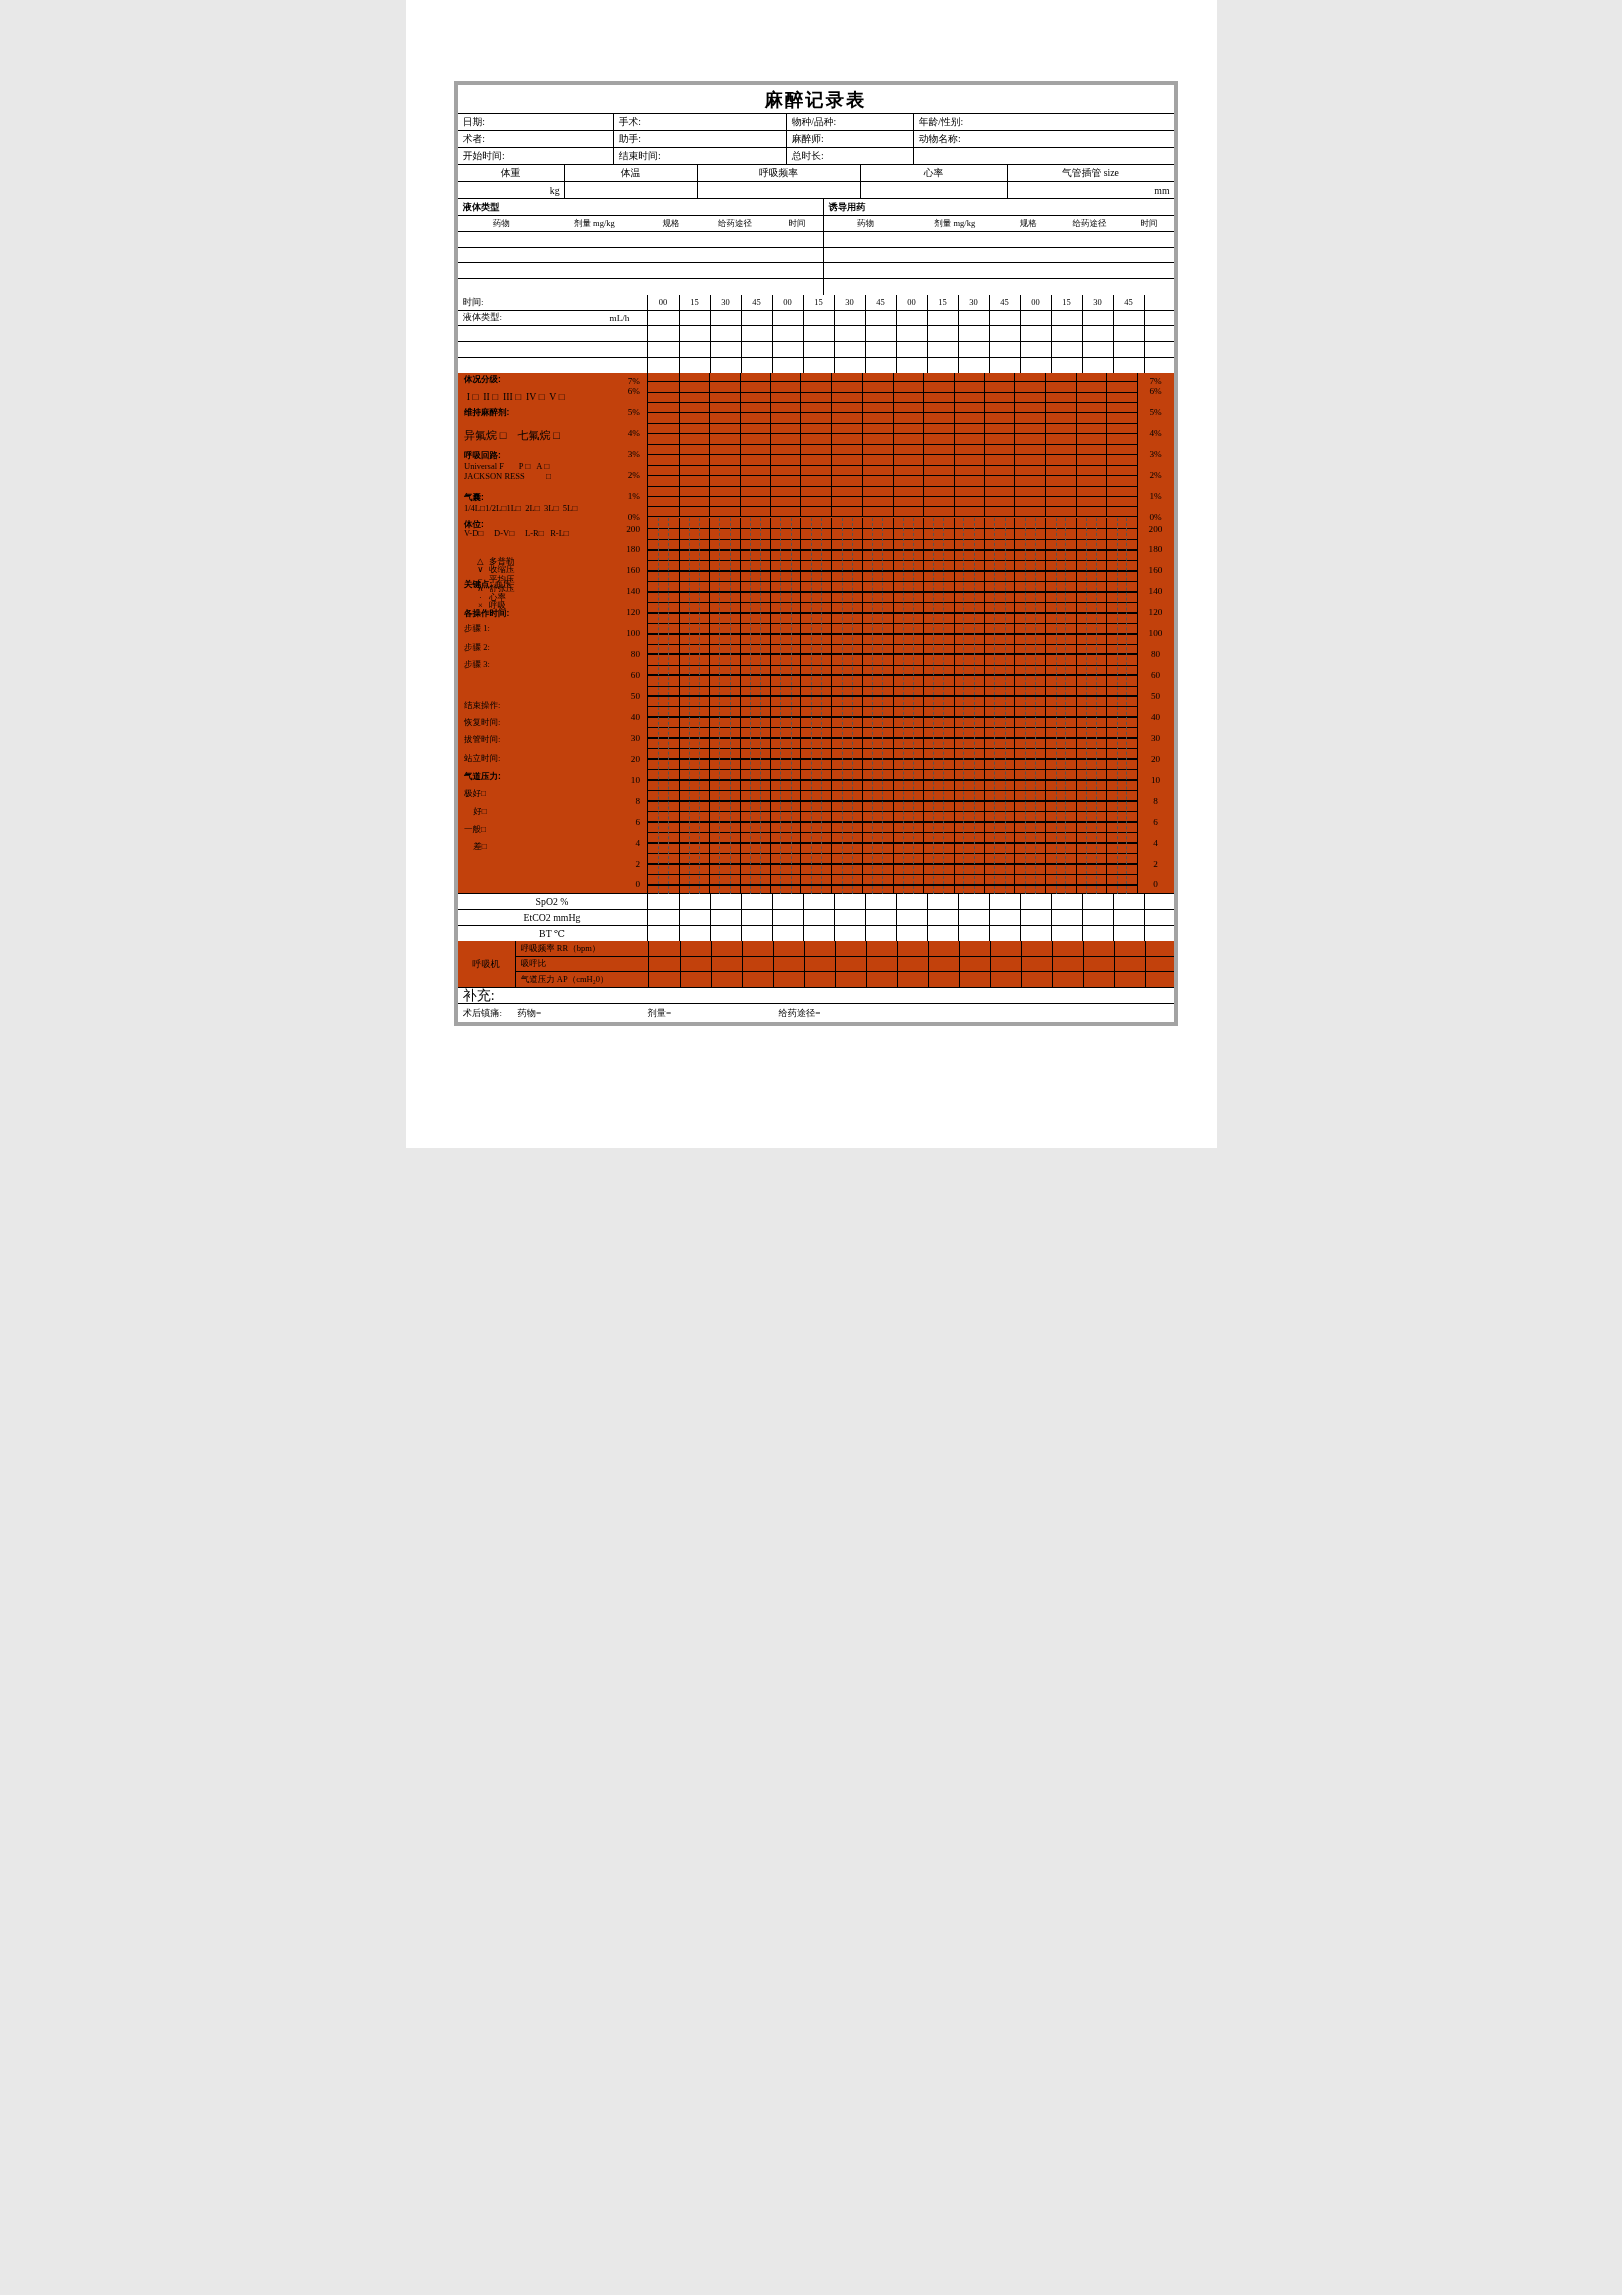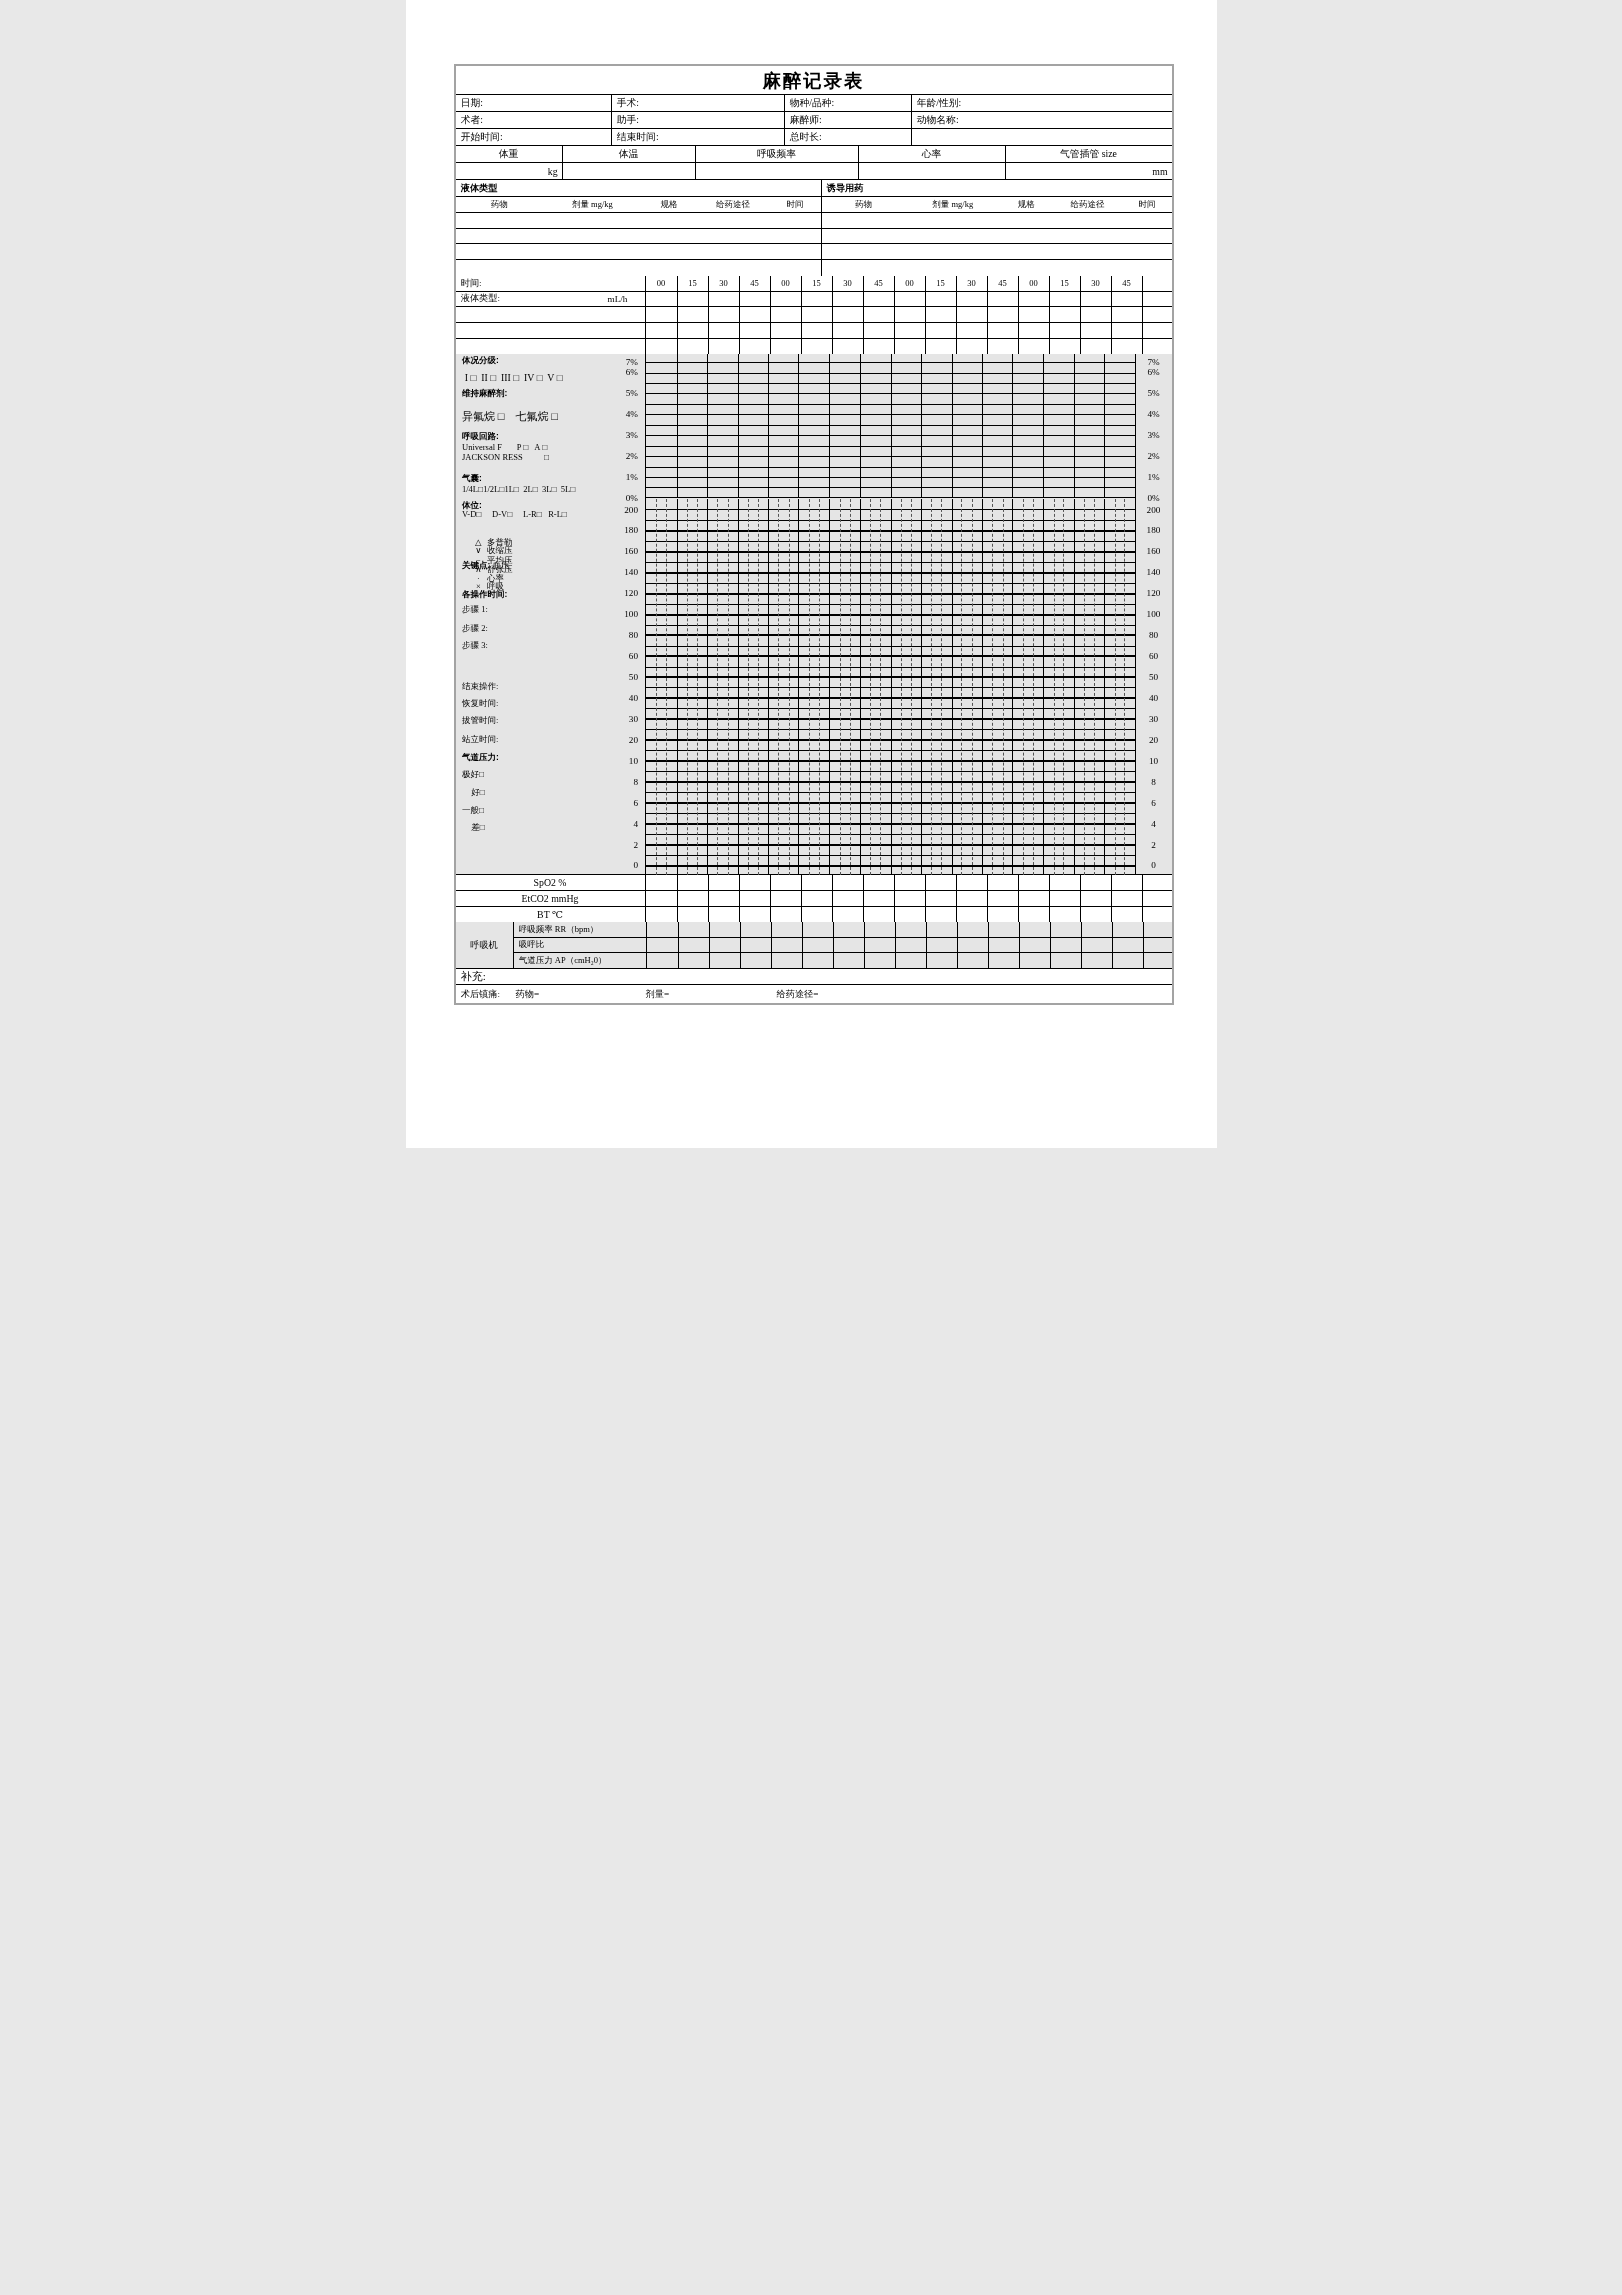--- a/index.html
+++ b/index.html
@@ -1,18 +1,18 @@
 <!DOCTYPE html>
 <html style="font-size:10.5px"><head>
 <meta charset="utf-8">
 <style>
   html,body{margin:0;padding:0;background:#e8e8e8;}
   .sheet{position:relative;width:811px;height:1148px;background:#ffffff;margin:0 auto;
          font-family:"Liberation Serif","DejaVu Serif",serif;color:#000;overflow:hidden;}
-  .form{position:absolute;left:48px;top:64px;width:716px;border:2px solid #a3a3a3;background:#e5e5e5;}
+  .form{position:absolute;left:48px;top:81px;width:716px;border:4px solid #a3a3a3;background:#c2410c;}
   .row{display:flex;box-sizing:border-box;border-bottom:1.3px solid #000;position:relative;background:#fff;}
   .row:last-child{border-bottom:none;}
   .cell{box-sizing:border-box;display:flex;align-items:center;overflow:hidden;white-space:nowrap;}
   .br1{border-right:0.7px solid #000;}
   .br2{border-right:1.3px solid #000;}
   .pl8{padding-left:5.2px;}
   .ctr{justify-content:center;}
   .rt{justify-content:flex-end;padding-right:3.9px;}
   .f15{font-size:9.8px;}
   .f14{font-size:9.2px;}
@@ -39,21 +39,21 @@
   .lp{position:absolute;line-height:9.8px;white-space:pre;}
   .lp .sym{display:inline-block;width:17px;text-align:center;}
   .vent{display:flex;height:47px;box-sizing:border-box;border-bottom:1.3px solid #000;}
   .vent-label{width:58px;box-sizing:border-box;border-right:0.7px solid #000;display:flex;align-items:center;justify-content:center;font-size:9.2px;}
   .vent-rows{flex:1;display:flex;flex-direction:column;}
   .vent-row{display:flex;height:15.7px;box-sizing:border-box;border-bottom:0.7px solid #000;}
   .vent-row:last-child{border-bottom:none;}
   .comp-row{height:29px;flex-direction:column;justify-content:center;font-size:8.5px;line-height:13px;}
   .post-row{height:18.3px;font-size:9.2px;}
   .post-row span{position:absolute;top:50%;transform:translateY(-50%);}
-  .supp-row{height:15.7px;font-size:11px;align-items:center;}
+  .supp-row{height:15.7px;font-size:14px;align-items:center;}
 </style>
 </head>
 <body>
 
 <div class="sheet">
   <div class="form">
 
     <div class="row title-row">
       <div class="title">麻醉记录表</div>
     </div>

